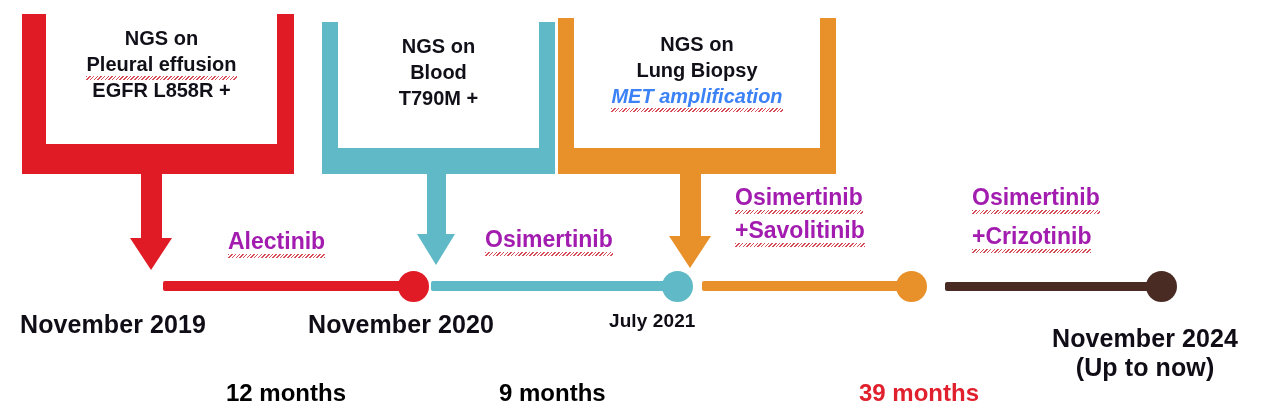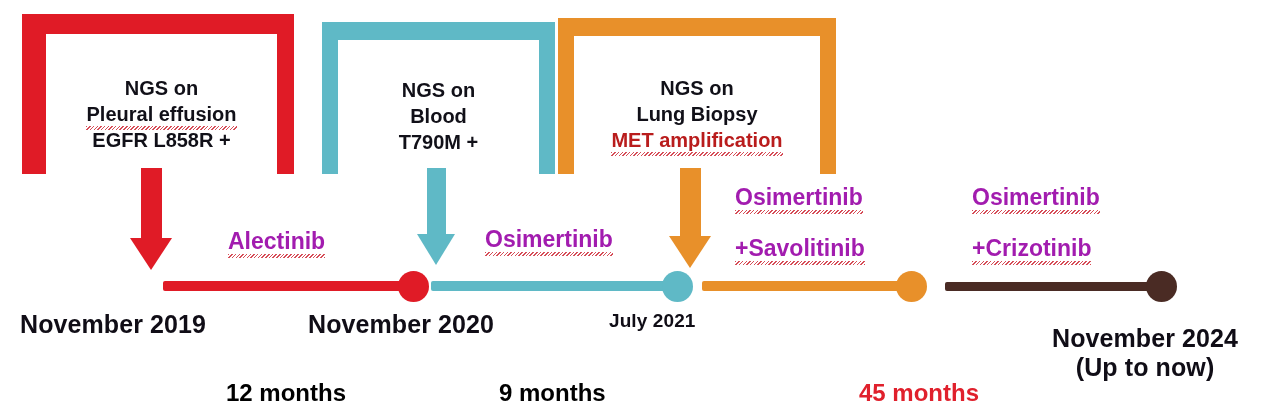--- a/index.html
+++ b/index.html
@@ -15,21 +15,21 @@
     font-family: "Liberation Sans", sans-serif;
     overflow: hidden;
   }
 
   
   .ngs-box {
     position: absolute;
     box-sizing: border-box;
     background: #ffffff;
     display: flex;
-    align-items: flex-start;
+    align-items: flex-end;
     justify-content: center;
   }
   .ngs-inner {
     box-sizing: border-box;
     width: 100%;
     height: 100%;
     background: #ffffff;
     display: flex;
     flex-direction: column;
     align-items: center;
@@ -53,21 +53,21 @@
     right: 0;
     bottom: -3px;
     height: 4px;
     background-image:
       repeating-linear-gradient(135deg,
         #d4444f 0px, #d4444f 1.1px,
         transparent 1.1px, transparent 2.6px);
     opacity: .95;
   }
 
-  .met-text { color: #b91c1c; }
+  .met-text { color: #3b82f6; font-style: italic; }
 
   
   .stem {
     position: absolute;
   }
   .arrowhead {
     position: absolute;
     width: 0;
     height: 0;
   }
@@ -162,26 +162,26 @@
   <div class="drug-label" style="left:228px; top:228px; font-size:23px;">
     <span class="squig">Alectinib</span>
   </div>
 
   <div class="drug-label" style="left:485px; top:226px; font-size:23px;">
     <span class="squig">Osimertinib</span>
   </div>
 
   <div class="drug-label" style="left:735px; top:184px; font-size:23px;">
     <span class="squig">Osimertinib</span><br>
-    <span class="squig" style="margin-top:24px;">+Savolitinib</span>
+    <span class="squig" style="margin-top:6px;">+Savolitinib</span>
   </div>
 
   <div class="drug-label" style="left:972px; top:184px; font-size:23px;">
     <span class="squig">Osimertinib</span><br>
-    <span class="squig" style="margin-top:24px;">+Crizotinib</span>
+    <span class="squig" style="margin-top:12px;">+Crizotinib</span>
   </div>
 
   <div class="date-label" style="left:20px; top:310px; font-size:25px;">
     <span>November 2019</span>
   </div>
 
   <div class="date-label" style="left:308px; top:310px; font-size:25px;">
     <span>November 2020</span>
   </div>
 
@@ -196,16 +196,16 @@
 
   <div class="dur-label" style="left:226px; top:379px; font-size:24px;">
     <span>12 months</span>
   </div>
 
   <div class="dur-label" style="left:499px; top:379px; font-size:24px;">
     <span>9 months</span>
   </div>
 
   <div class="dur-label dur-red" style="left:859px; top:379px; font-size:24px;">
-    <span>45 months</span>
+    <span>39 months</span>
   </div>
 
 </div>
 
 </body></html>

